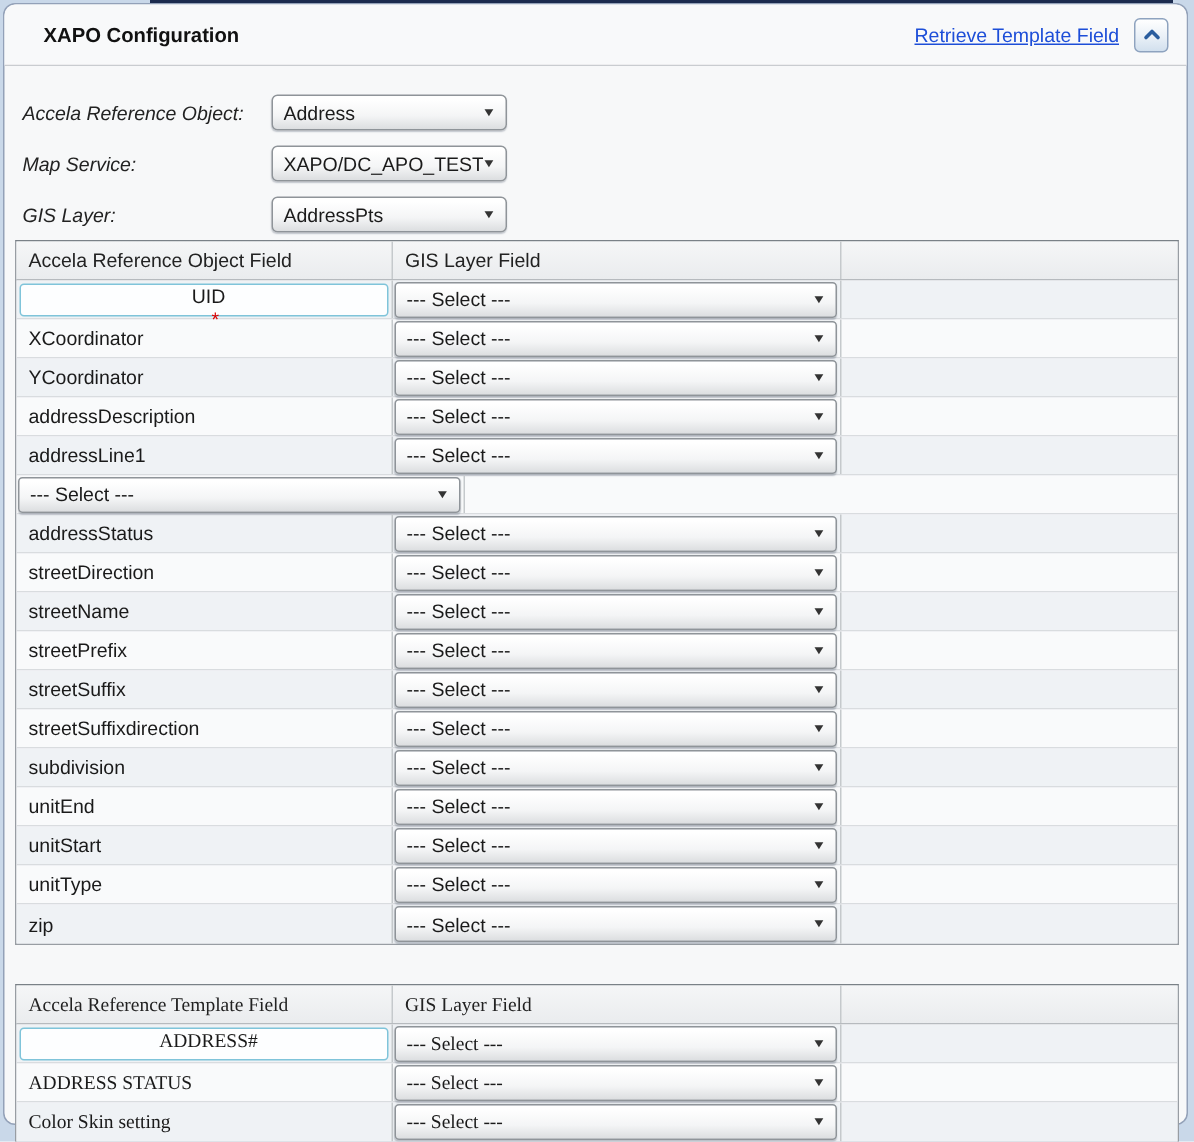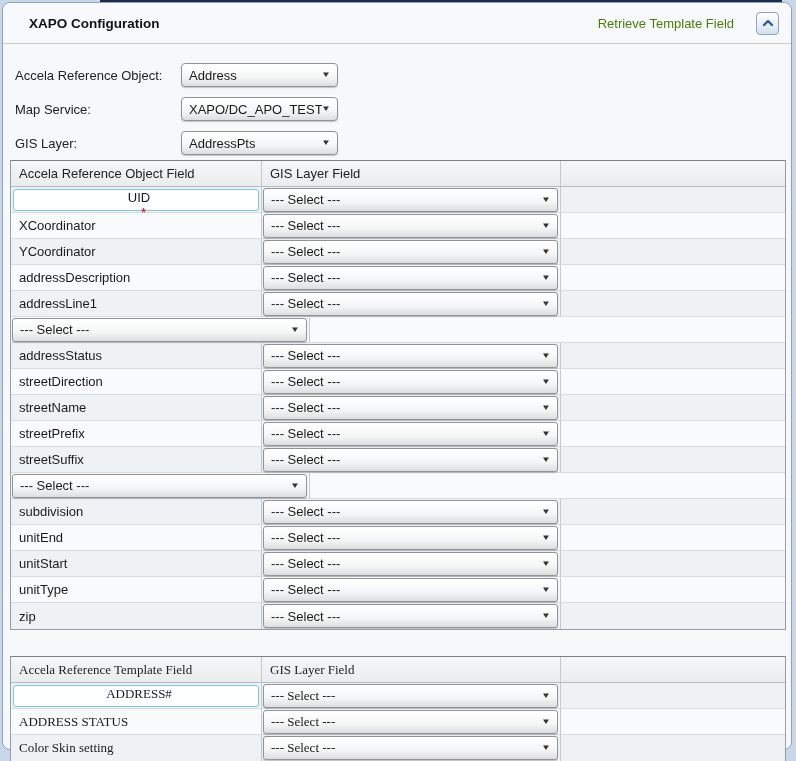--- a/index.html
+++ b/index.html
@@ -25,34 +25,34 @@
   .panel-header {
     height: 41px;
     border-bottom: 1px solid #c9ccd0;
     display: flex; align-items: center;
     padding: 0 12px 0 26px;
     background: #f8f9fa;
     border-radius: 8px 8px 0 0;
   }
   .panel-title { font-weight: bold; font-size: 13.5px; color: #111; flex: 1; }
   .header-link {
-    color: #4d7c0f; font-size: 13px; 
-    margin-right: 22px; cursor: pointer; white-space: nowrap;
+    color: #1d4ed8; font-size: 13px; text-decoration: underline;
+    margin-right: 10px; cursor: pointer; white-space: nowrap;
   }
   .collapse-btn {
     width: 23px; height: 23px;
     border: 1px solid #8ea3bf; border-radius: 4px;
     background: linear-gradient(#ffffff, #e9f0f7 55%, #d2e0ee);
     display: flex; align-items: center; justify-content: center;
     cursor: pointer; padding: 0;
   }
   .content { padding: 14px 5px 0 7px; }
   .form-section { padding-left: 5px; }
   .form-row { height: 34px; display: flex; align-items: center; }
-  .form-row label { width: 166px; font-size: 13px; color: #222; }
+  .form-row label { width: 166px; font-size: 13px; color: #222; font-style: italic; }
   .dropdown {
     border: 1px solid #8f9499; border-radius: 4px;
     background: linear-gradient(#ffffff 10%, #f4f5f6 60%, #dcdee0);
     display: flex; align-items: center;
     padding: 0 7px;
     box-shadow: 0 1px 1px rgba(110,120,135,0.4);
     cursor: pointer;
   }
   .form-dd { width: 157px; height: 24px; }
   .dd-value { flex: 1; font-size: 13px; color: #1a1a1a; white-space: nowrap; overflow: hidden; }
@@ -287,20 +287,25 @@
             </div>
             <div class="cell c2">
               <div class="dropdown table-dd">
                 <span class="dd-value">--- Select ---</span>
                 <span class="caret">▼</span>
               </div>
             </div>
             <div class="cell c3"></div>
           </div>
           <div class="trow even">
+            <div class="cell c1">
+              <div class="field-box">
+                <span class="fname">streetSuffixdirection</span>
+              </div>
+            </div>
             <div class="cell c2">
               <div class="dropdown table-dd">
                 <span class="dd-value">--- Select ---</span>
                 <span class="caret">▼</span>
               </div>
             </div>
             <div class="cell c3"></div>
           </div>
           <div class="trow odd">
             <div class="cell c1">

